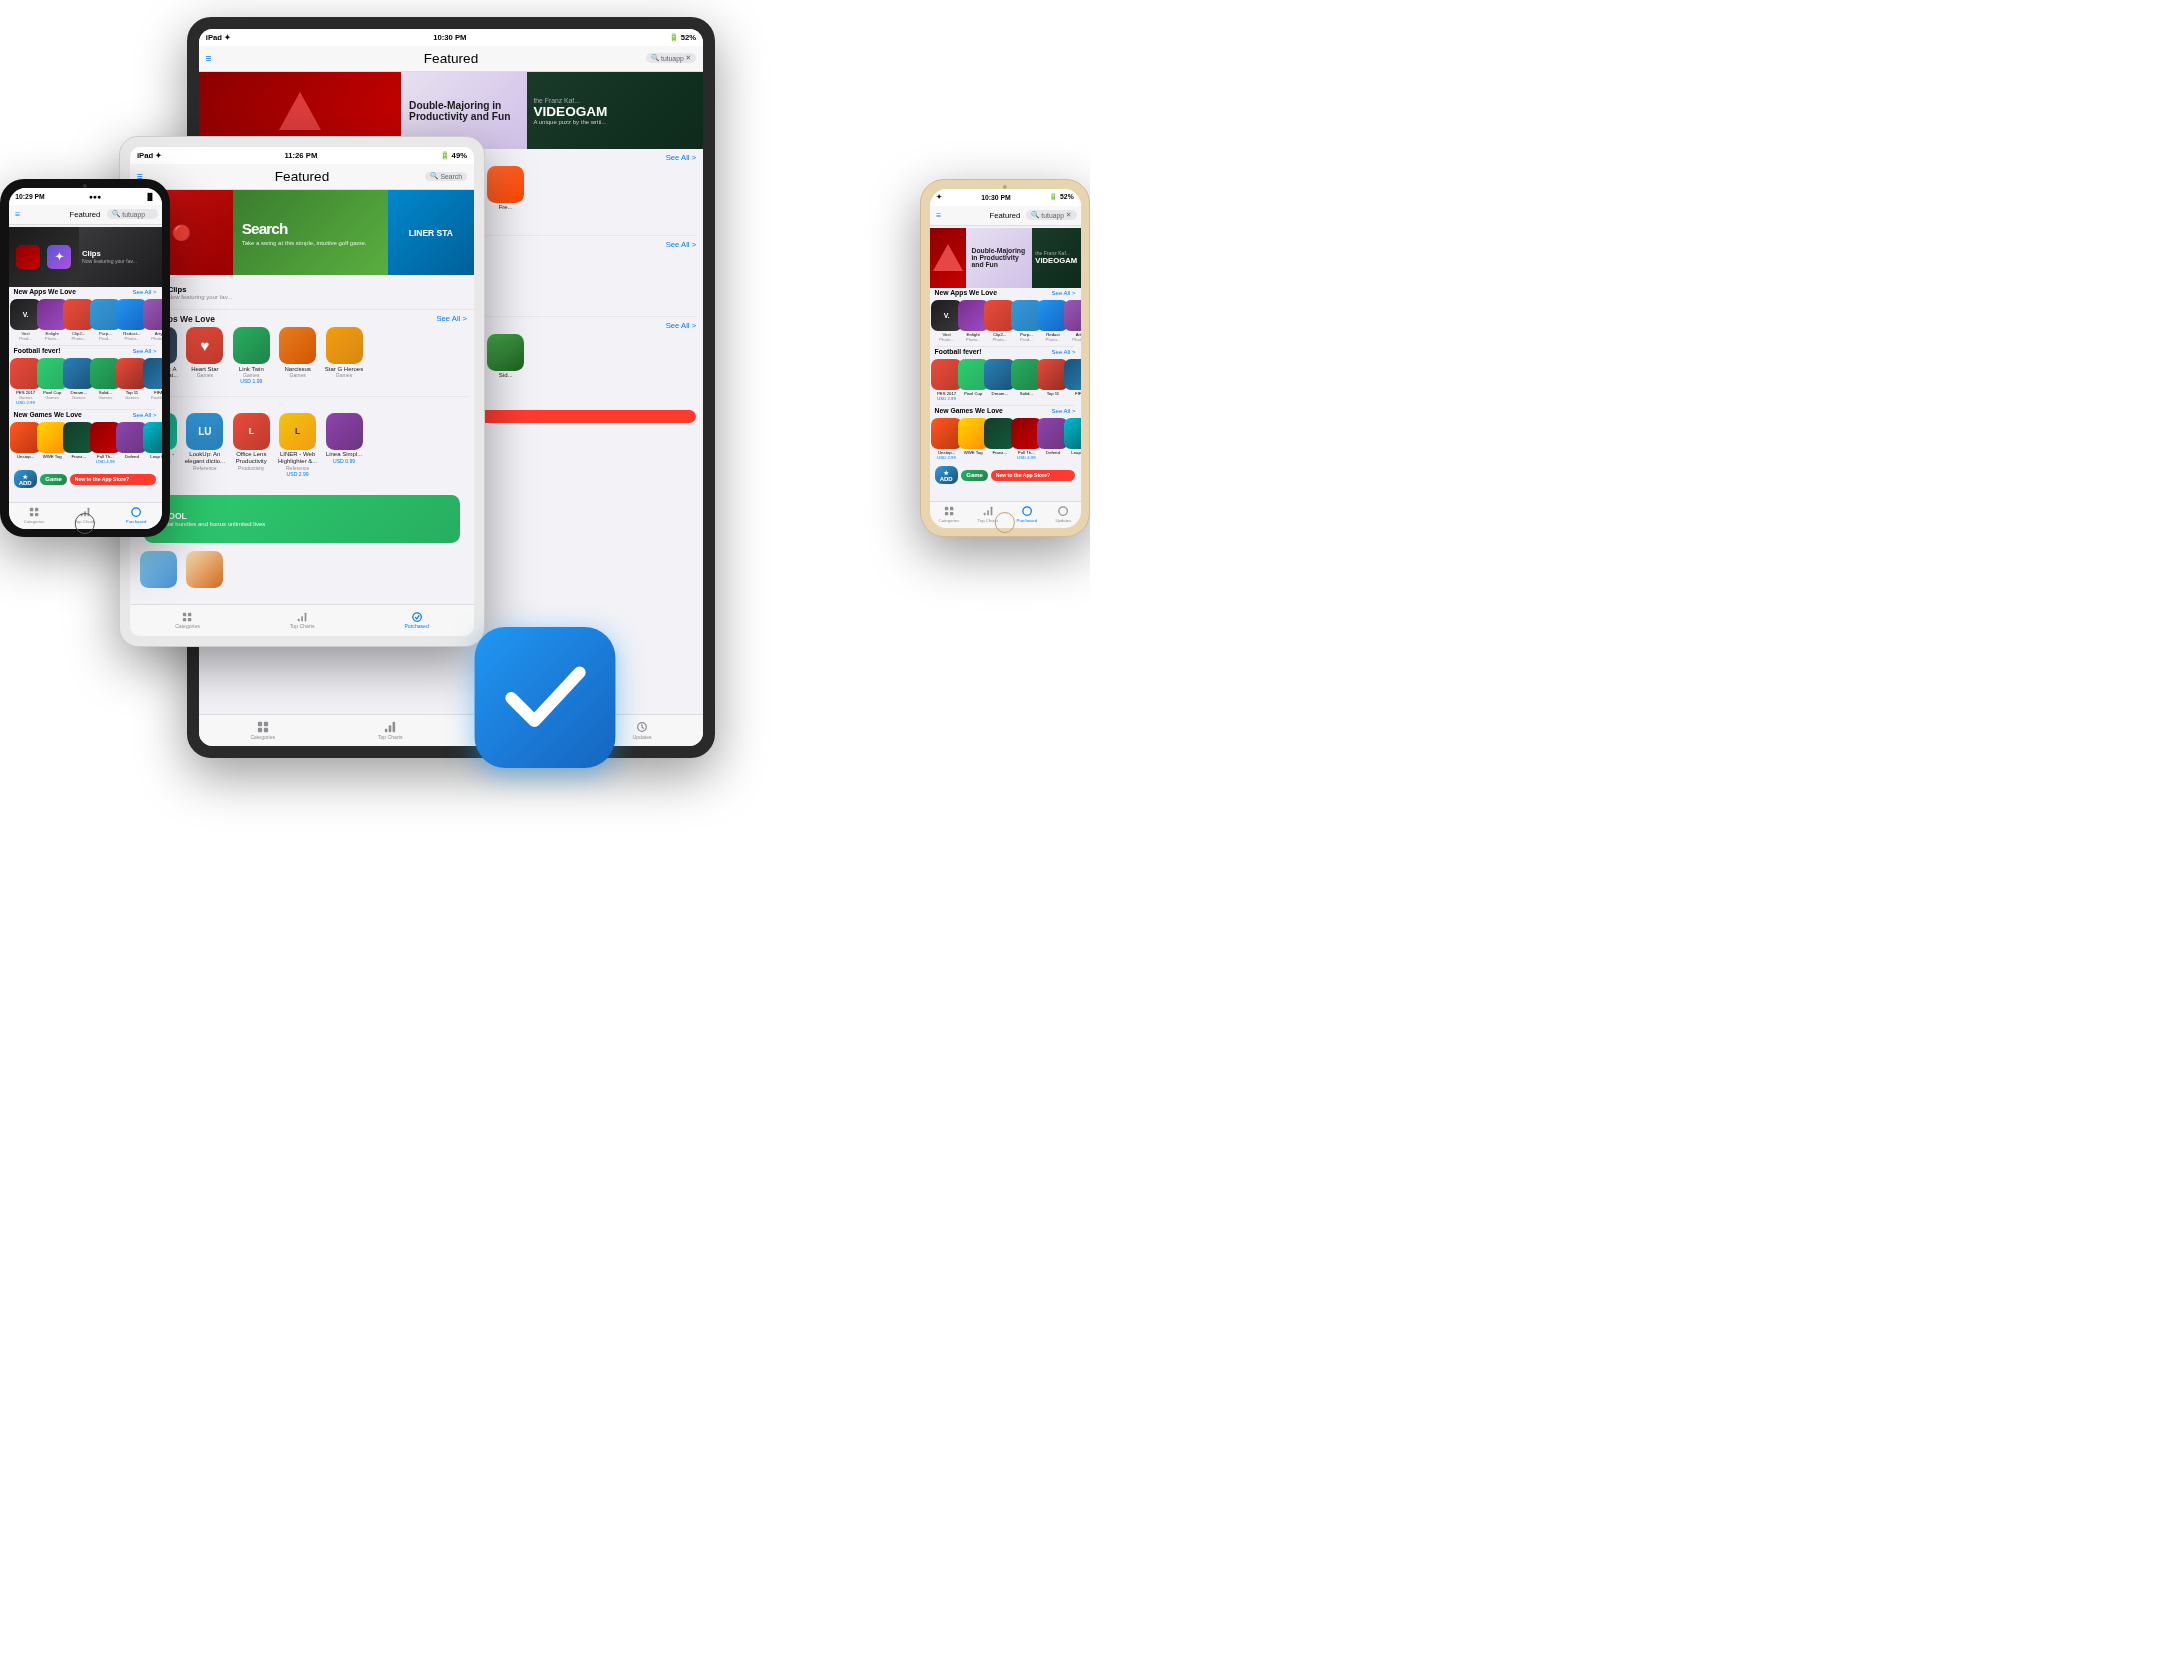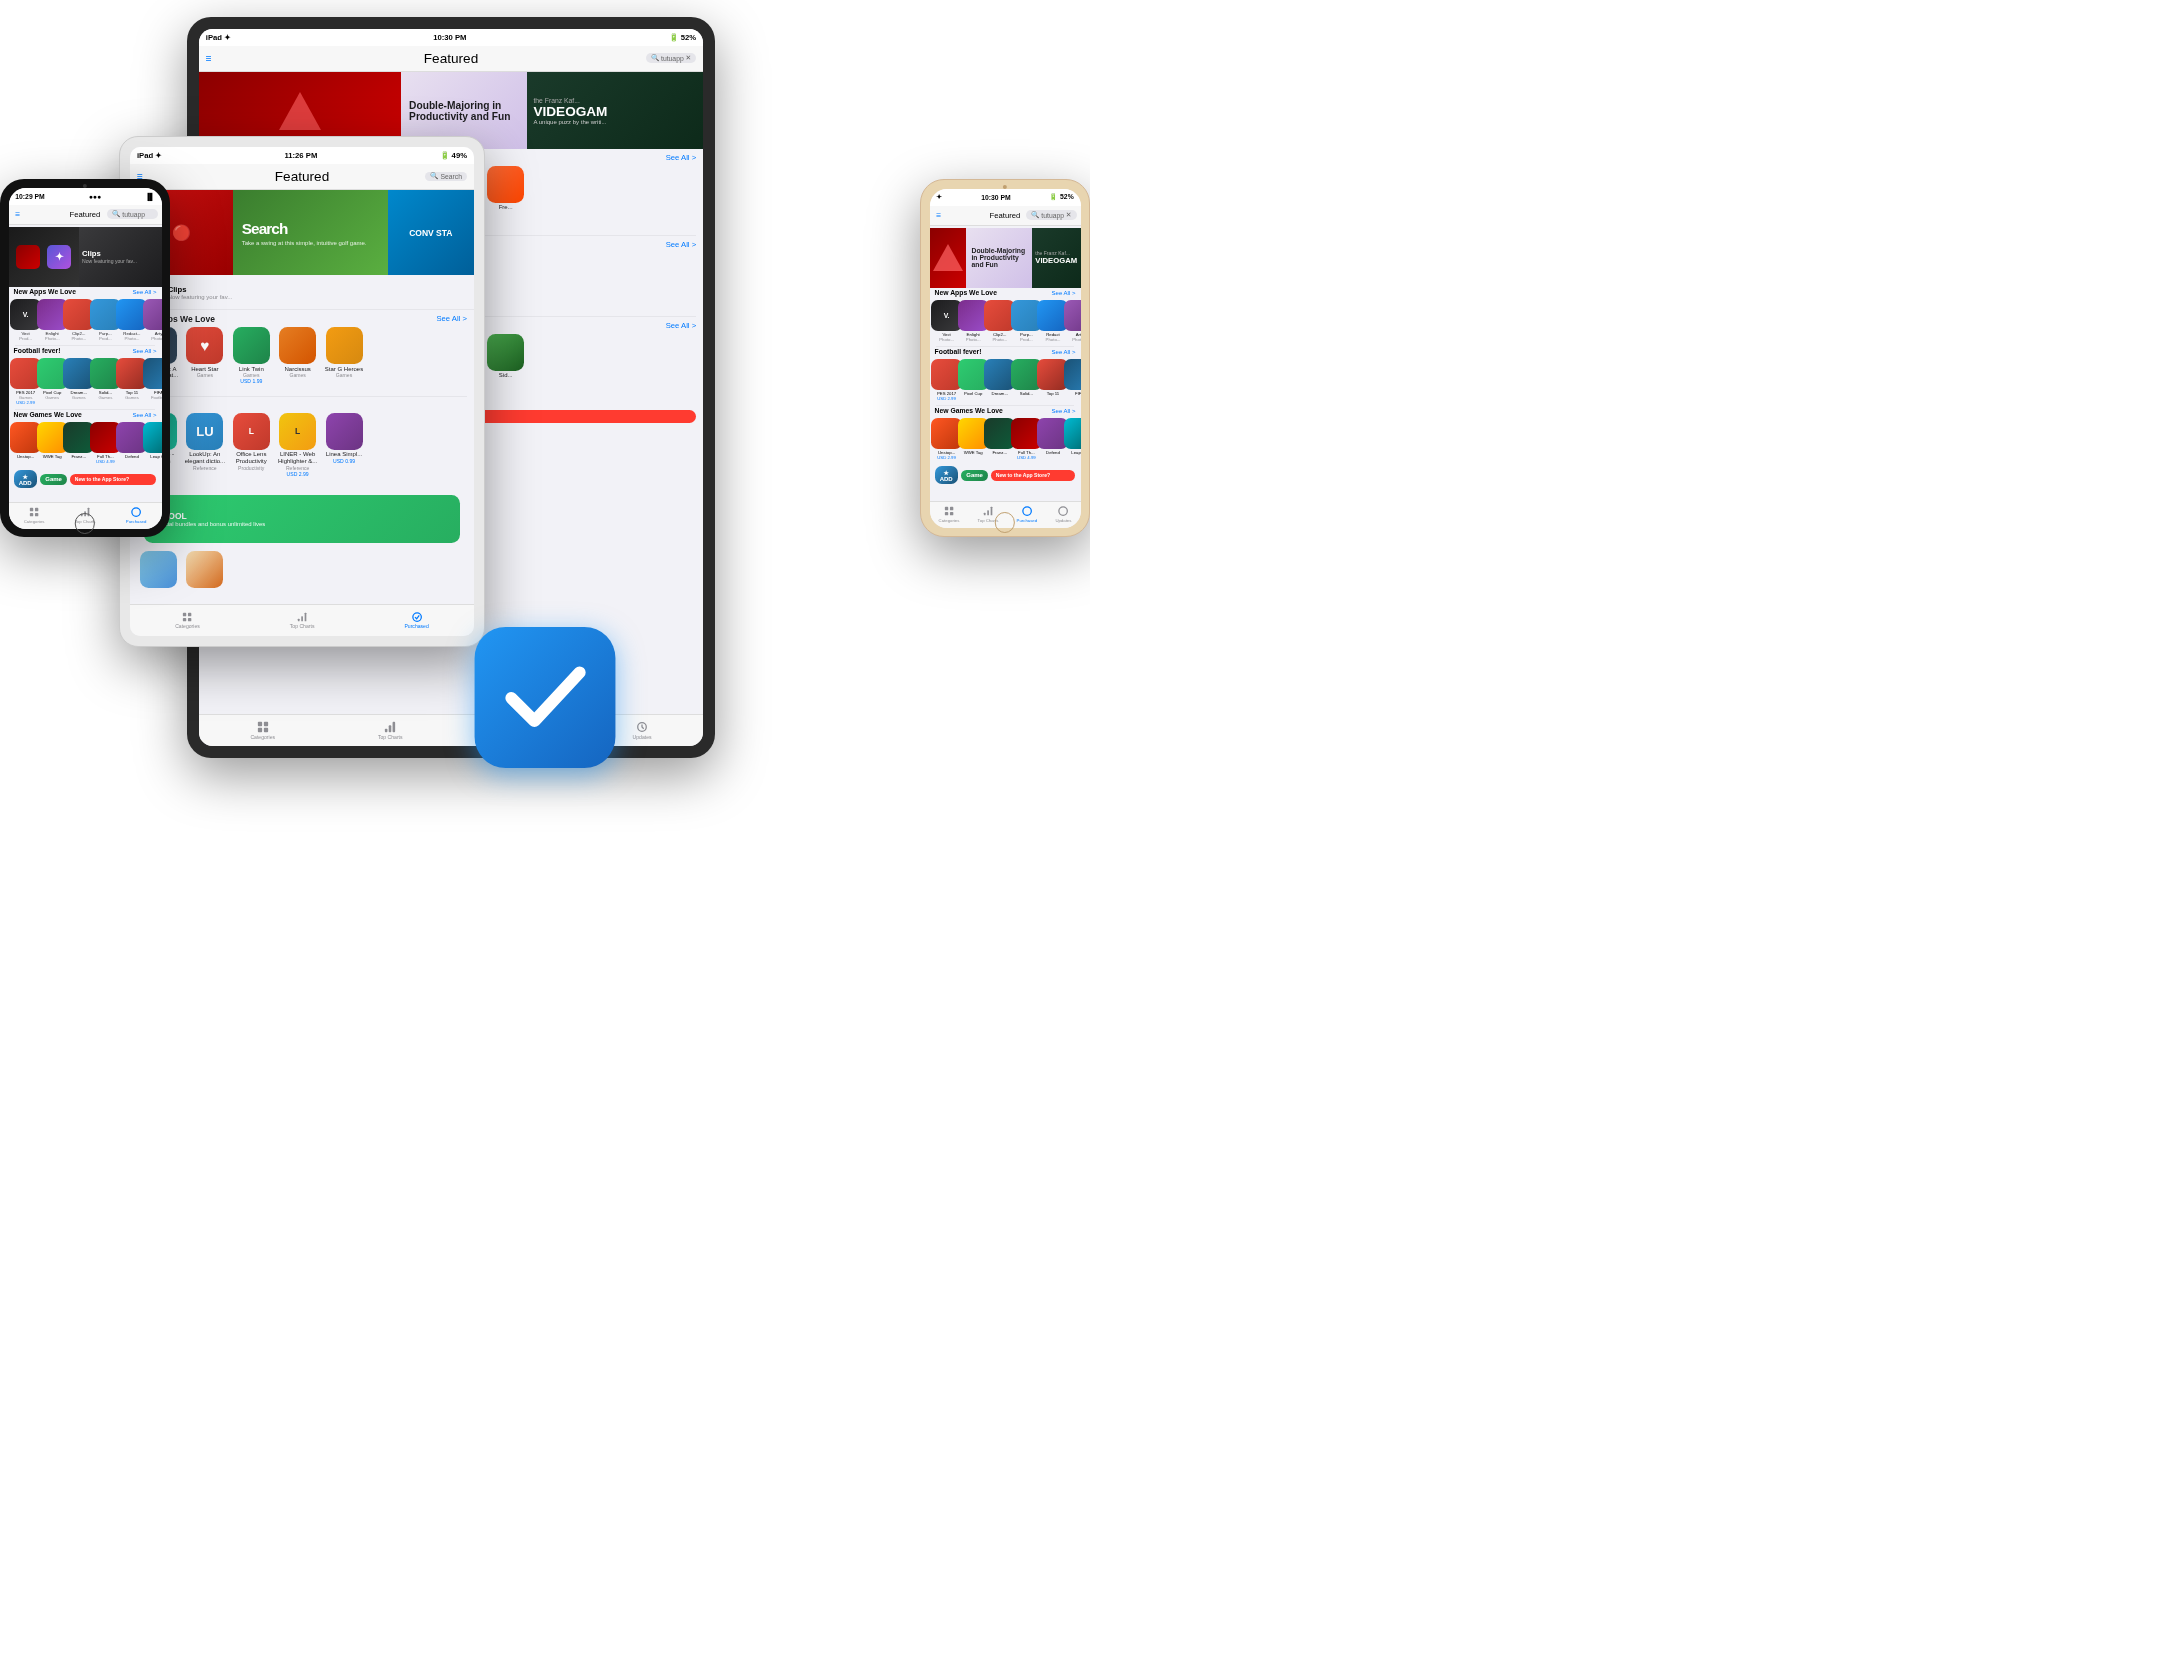--- a/index.html
+++ b/index.html
@@ -637,21 +637,21 @@
               <div style="font-size:15.3px;">🔴</div>
             </div>
           </div>
 
           <div style="flex:1; background:linear-gradient(135deg,#3a7d2e,#5aaf40); padding:8.5px; display:flex;flex-direction:column;justify-content:center;">
             <div style="font-size:15.3px; font-weight:900; color:white; letter-spacing:-0.9px;">Search</div>
             <div style="font-size:6px; color:rgba(255,255,255,0.85); margin-top:1.7px;">Take a swing at this simple, intuitive golf game.</div>
           </div>
 
           <div style="width:25%; background:linear-gradient(135deg,#0088cc,#005f99); display:flex;align-items:center;justify-content:center; padding:5.1px;">
-            <div style="font-size:8.5px; font-weight:900; color:white; text-align:center;">CONV STA</div>
+            <div style="font-size:8.5px; font-weight:900; color:white; text-align:center;">LINER STA</div>
           </div>
         </div>
 
         <div style="display:flex;align-items:center;gap:5.1px; padding:3.4px 6.8px; background:#f2f2f7; border-bottom:0.9px solid #e5e5ea;">
           <div class="app-icon clips-icon" style="width:25.6px; height:25.6px; border-radius:6px;">
             <span style="font-size:8.5px; font-weight:900;">✦</span>
           </div>
           <div>
             <div style="font-size:7.7px; font-weight:700;">Clips</div>
             <div style="font-size:6px; color:#8e8e93;">Now featuring your fav...</div>
@@ -700,21 +700,21 @@
         </div>
 
         <div class="app-row">
           <div class="app-item">
             <div class="app-icon ic-onesafe" style="display:flex;align-items:center;justify-content:center;color:white;font-size:13.6px;">🔒</div>
             <div class="app-name">oneSafe 4 - Premium pass...</div>
             <div class="app-category">Reference</div>
             <div class="app-price">USD 1.99</div>
           </div>
           <div class="app-item">
-            <div class="app-icon ic-lookup" style="display:flex;align-items:center;justify-content:center;color:white;font-size:13px;font-weight:900;">LU</div>
+            <div class="app-icon ic-lookup" style="display:flex;align-items:center;justify-content:center;color:white;font-size:10px;font-weight:900;">LU</div>
             <div class="app-name">LookUp: An elegant dictio...</div>
             <div class="app-category">Reference</div>
           </div>
           <div class="app-item">
             <div class="app-icon ic-office" style="display:flex;align-items:center;justify-content:center;color:white;font-size:8.5px;font-weight:900;">L</div>
             <div class="app-name">Office Lens Productivity</div>
             <div class="app-category">Productivity</div>
           </div>
           <div class="app-item">
             <div class="app-icon ic-liner" style="display:flex;align-items:center;justify-content:center;color:#333;font-size:8.5px;font-weight:900;">L</div>

